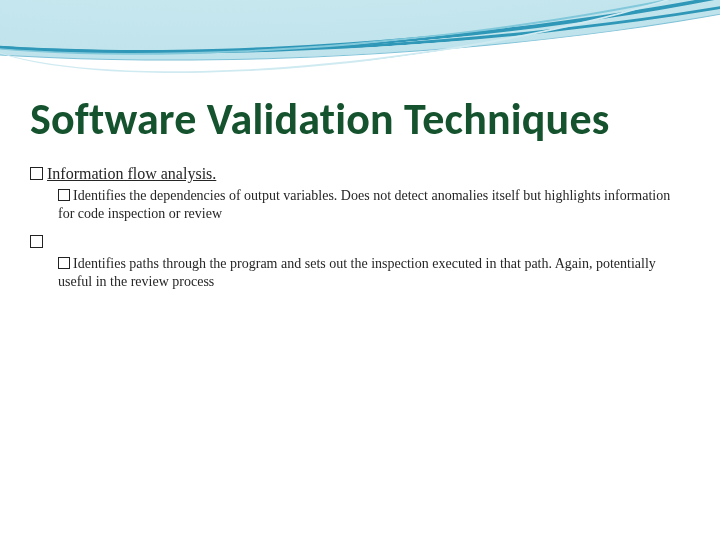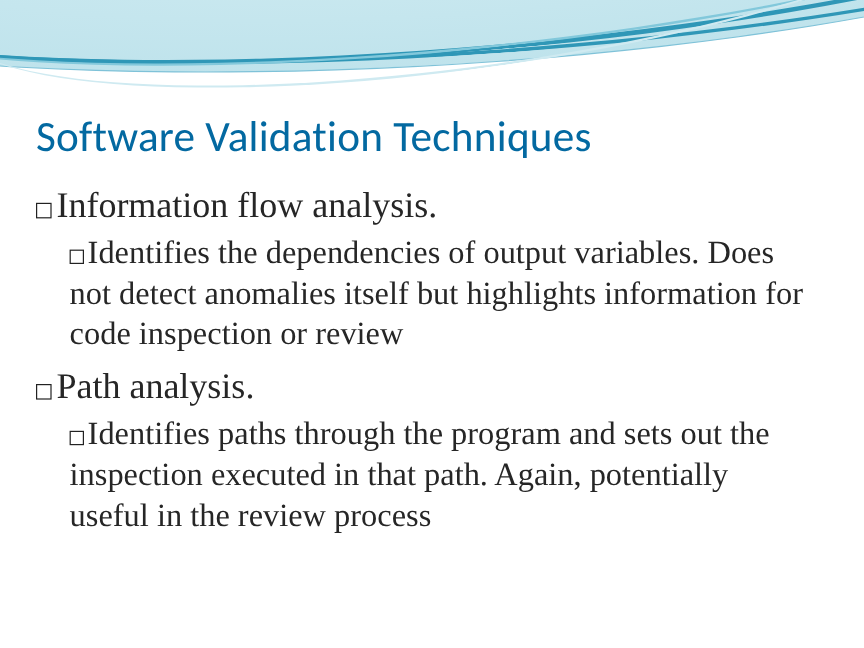--- a/index.html
+++ b/index.html
@@ -76,43 +76,44 @@
 
   .content {
     position: absolute;
     top: 92px;
     left: 30px;
     right: 30px;
   }
 
   h1.title {
     font-family: Calibri, 'Segoe UI', Arial, sans-serif;
-    font-weight: 400;
-    font-size: 36px;
-    color: #0369a1;
+    font-weight: 700;
+    font-size: 44px;
+    color: #14532d;
     margin: 0 0 18px 0;
     letter-spacing: 0.2px;
   }
 
   .level1 {
     margin: 0 0 2px 0;
     padding: 0;
   }
   .level1-item {
-    font-size: 30px;
+    font-size: 16px;
     line-height: 1.2;
     margin: 0 0 4px 0;
+    text-decoration: underline;
   }
 
   .level2 {
     margin: 0 0 10px 0;
     padding: 0 0 0 28px;
   }
   .level2-item {
-    font-size: 27px;
+    font-size: 14px;
     line-height: 1.25;
     margin: 0 17px 4px 0;
   }
 
   .bullet-box {
     display: inline-block;
     width: 13px;
     height: 13px;
     border: 1.5px solid #222;
     margin-right: 4px;
@@ -152,21 +153,21 @@
     </div>
   </div>
   <div class="level2">
     <div class="level2-item">
       <span class="bullet-box-sm"></span><span>Identifies the  dependencies of output variables. Does not  detect anomalies itself but highlights  information for code inspection or review</span>
     </div>
   </div>
 
   <div class="level1">
     <div class="level1-item">
-      <span class="bullet-box"></span><span>Path analysis.</span>
+      <span class="bullet-box"></span>
     </div>
   </div>
   <div class="level2">
     <div class="level2-item">
       <span class="bullet-box-sm"></span><span>Identifies paths through the program and sets out the inspection executed in that path. Again, potentially useful in the review process</span>
     </div>
   </div>
 
 </div>
 

